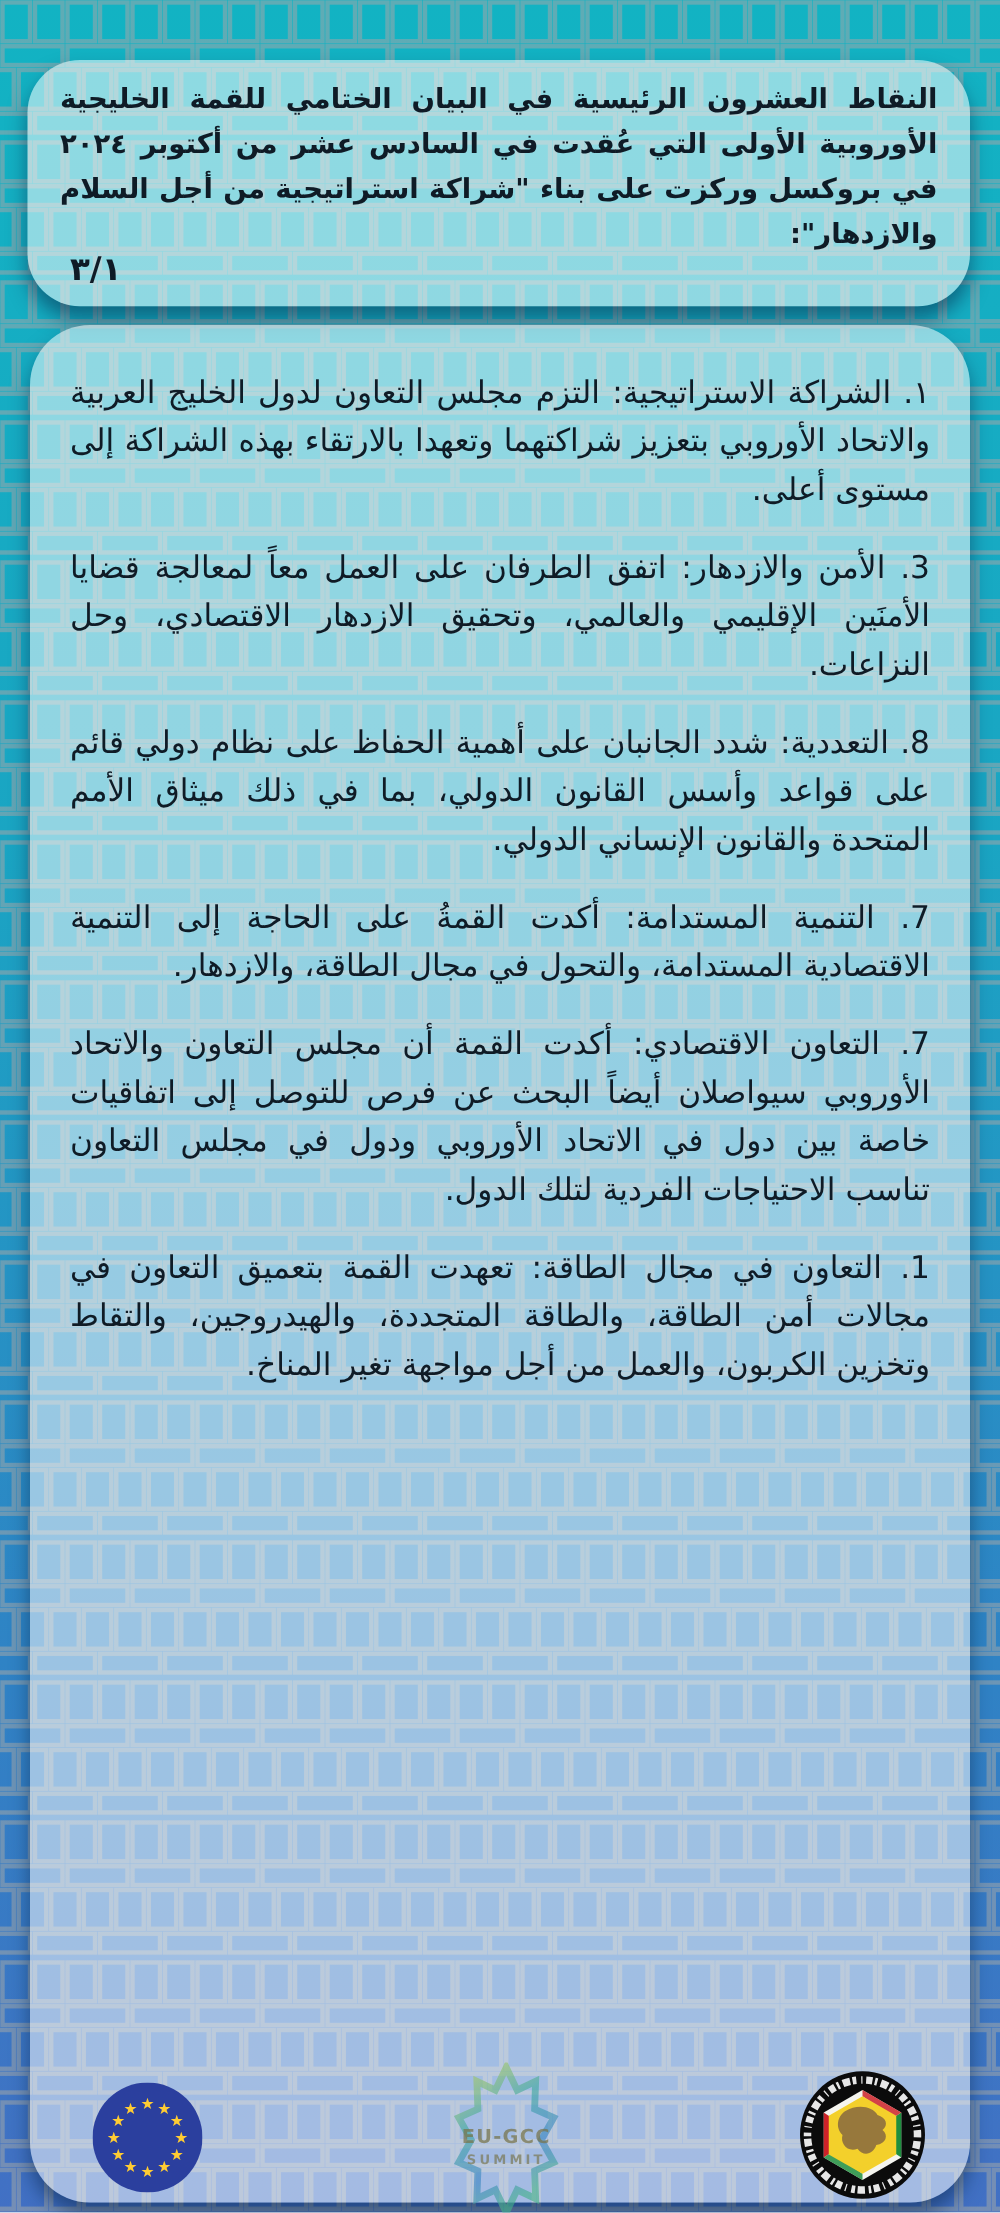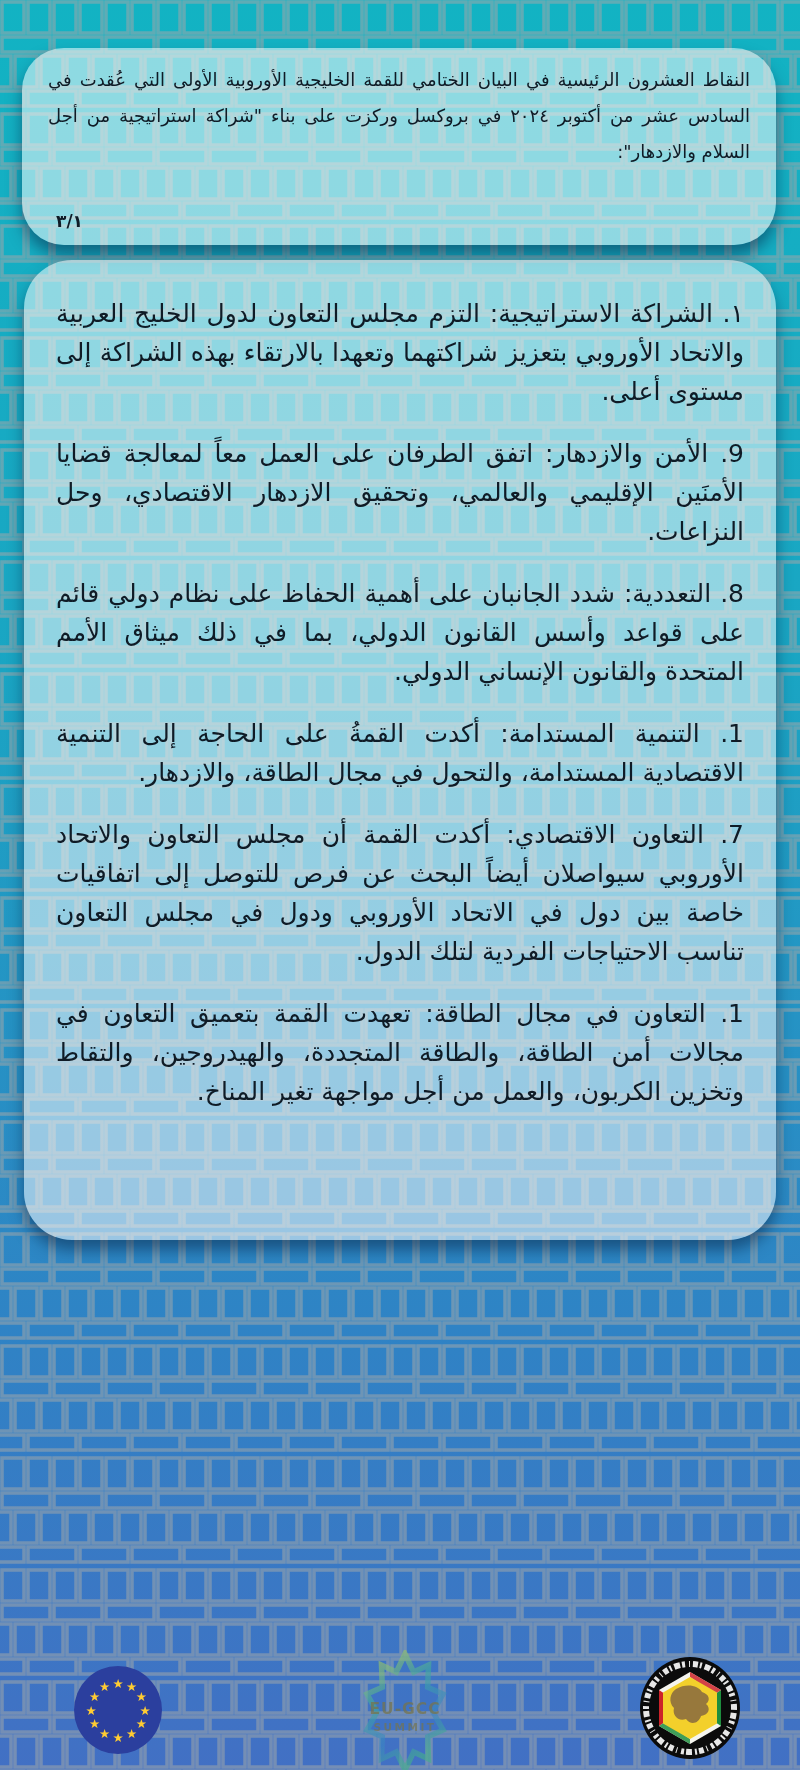--- a/index.html
+++ b/index.html
@@ -19,32 +19,32 @@
     box-sizing:border-box;
     direction:rtl;
   }
   .header-panel{
     left:22px;right:24px;top:48px;height:197px;
     border-radius:42px;
     padding:12px 26px 10px 26px;
   }
   .header-title{
     margin:2px 0 0 0;
-    font-weight:normal;
-    font-size:18px;line-height:36px;
+    font-weight:bold;
+    font-size:22px;line-height:36px;
     color:#0f1b26;
     text-align:justify;text-align-last:right;
   }
   .page-indicator{
     position:absolute;left:34px;bottom:14px;
-    font-size:17px;font-weight:bold;color:#0f1b26;
+    font-size:26px;font-weight:bold;color:#0f1b26;
     direction:ltr;
   }
   .main-panel{
-    left:24px;right:24px;top:260px;height:980px;
+    left:24px;right:24px;top:260px;height:1502px;
     border-radius:48px;
     padding:34px 32px 20px 32px;
     overflow:hidden;
   }
   .point{
     margin:0 0 23px 0;
     font-size:25px;line-height:39px;
     color:#0f1b26;
     text-align:justify;text-align-last:right;
   }
@@ -87,23 +87,23 @@
   <rect width="800" height="1770" fill="url(#brickTile)"></rect>
 </svg>
 
 <header class="panel header-panel">
   <h1 class="header-title">النقاط العشرون الرئيسية في البيان الختامي للقمة الخليجية الأوروبية الأولى التي عُقدت في السادس عشر من أكتوبر ٢٠٢٤ في بروكسل وركزت على بناء "شراكة استراتيجية من أجل السلام والازدهار":</h1>
   <span class="page-indicator">٣/١</span>
 </header>
 
 <main class="panel main-panel">
   <p class="point">١. الشراكة الاستراتيجية: التزم مجلس التعاون لدول الخليج العربية والاتحاد الأوروبي بتعزيز شراكتهما وتعهدا بالارتقاء بهذه الشراكة إلى مستوى أعلى.</p>
-  <p class="point">9. الأمن والازدهار: اتفق الطرفان على العمل معاً لمعالجة قضايا الأمنَين الإقليمي والعالمي، وتحقيق الازدهار الاقتصادي، وحل النزاعات.</p>
+  <p class="point">3. الأمن والازدهار: اتفق الطرفان على العمل معاً لمعالجة قضايا الأمنَين الإقليمي والعالمي، وتحقيق الازدهار الاقتصادي، وحل النزاعات.</p>
   <p class="point">8. التعددية: شدد الجانبان على أهمية الحفاظ على نظام دولي قائم على قواعد وأسس القانون الدولي، بما في ذلك ميثاق الأمم المتحدة والقانون الإنساني الدولي.</p>
-  <p class="point">1. التنمية المستدامة: أكدت القمةُ على الحاجة إلى التنمية الاقتصادية المستدامة، والتحول في مجال الطاقة، والازدهار.</p>
+  <p class="point">7. التنمية المستدامة: أكدت القمةُ على الحاجة إلى التنمية الاقتصادية المستدامة، والتحول في مجال الطاقة، والازدهار.</p>
   <p class="point">7. التعاون الاقتصادي: أكدت القمة أن مجلس التعاون والاتحاد الأوروبي سيواصلان أيضاً البحث عن فرص للتوصل إلى اتفاقيات خاصة بين دول في الاتحاد الأوروبي ودول في مجلس التعاون تناسب الاحتياجات الفردية لتلك الدول.</p>
   <p class="point">1. التعاون في مجال الطاقة: تعهدت القمة بتعميق التعاون في مجالات أمن الطاقة، والطاقة المتجددة، والهيدروجين، والتقاط وتخزين الكربون، والعمل من أجل مواجهة تغير المناخ.</p>
 </main>
 
 <div class="footer-logo eu-flag">
   <svg width="88" height="88" viewBox="0 0 88 88" aria-hidden="true">
     <circle cx="44" cy="44" r="44" fill="#2b3f9e"></circle>
     <g fill="#ffcc33" font-size="12.5" text-anchor="middle" dominant-baseline="central" font-family="DejaVu Sans, sans-serif">
       <text x="44" y="17">★</text>
       <text x="57.5" y="20.6">★</text>

